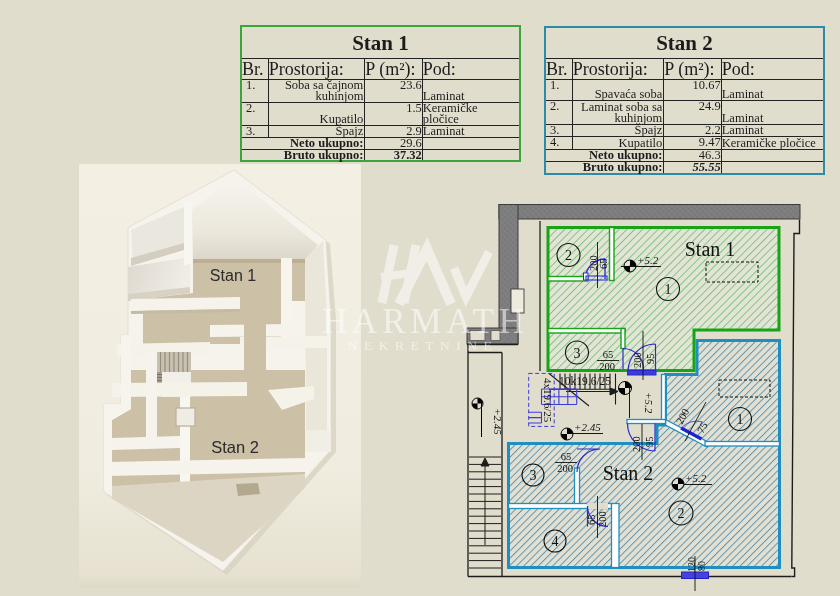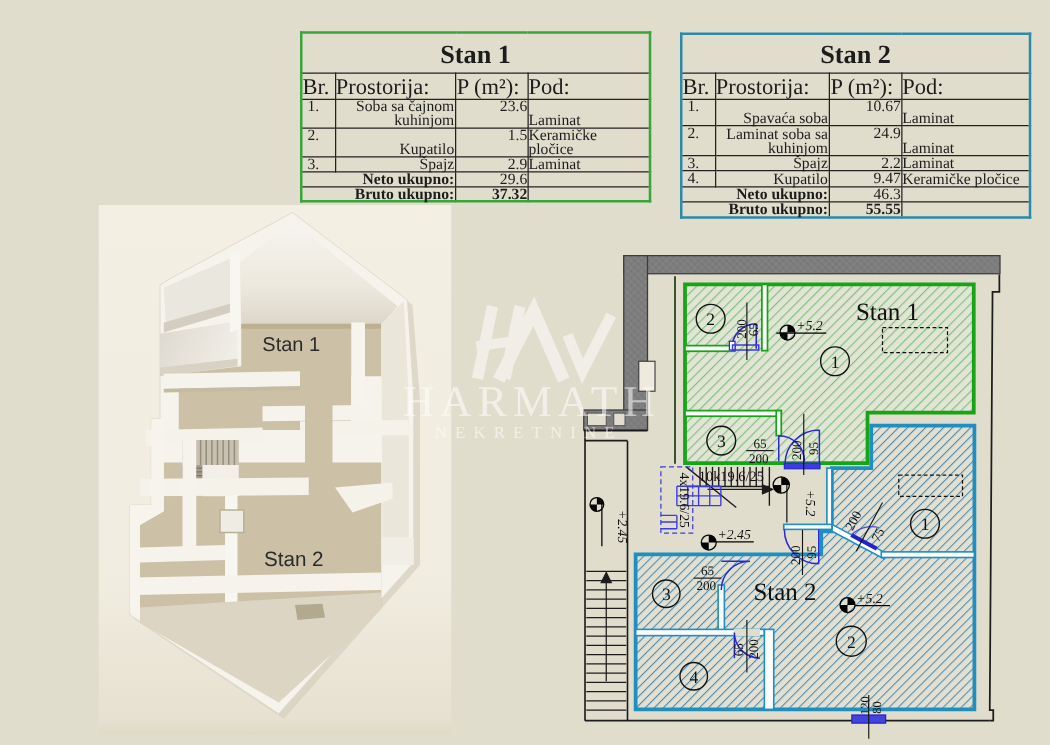--- a/index.html
+++ b/index.html
@@ -110,21 +110,21 @@
         <td class="ar">9.47</td>
         <td class="pod">Keramičke pločice</td>
       </tr>
 <tr class="d">
         <td colspan="2" class="tot" style="height:10px;">Neto ukupno:</td>
         <td class="ar">46.3</td>
         <td></td>
       </tr>
 <tr class="d">
         <td colspan="2" class="tot" style="height:9px;">Bruto ukupno:</td>
-        <td class="ar" style="font-weight:bold;">55.55</td>
+        <td class="ar" style="font-weight:bold;font-style:italic;">55.55</td>
         <td></td>
       </tr>
 </tbody>
   </table>
 
 <svg class="abs" id="plan3d" style="left:0;top:0;" width="840" height="596" viewBox="0 0 840 596">
 <defs>
 <linearGradient id="atticg" x1="0" y1="0" x2="0" y2="1">
 <stop offset="0" stop-color="#f6f4ee"></stop>
         <stop offset="0.65" stop-color="#ece8dd"></stop>

